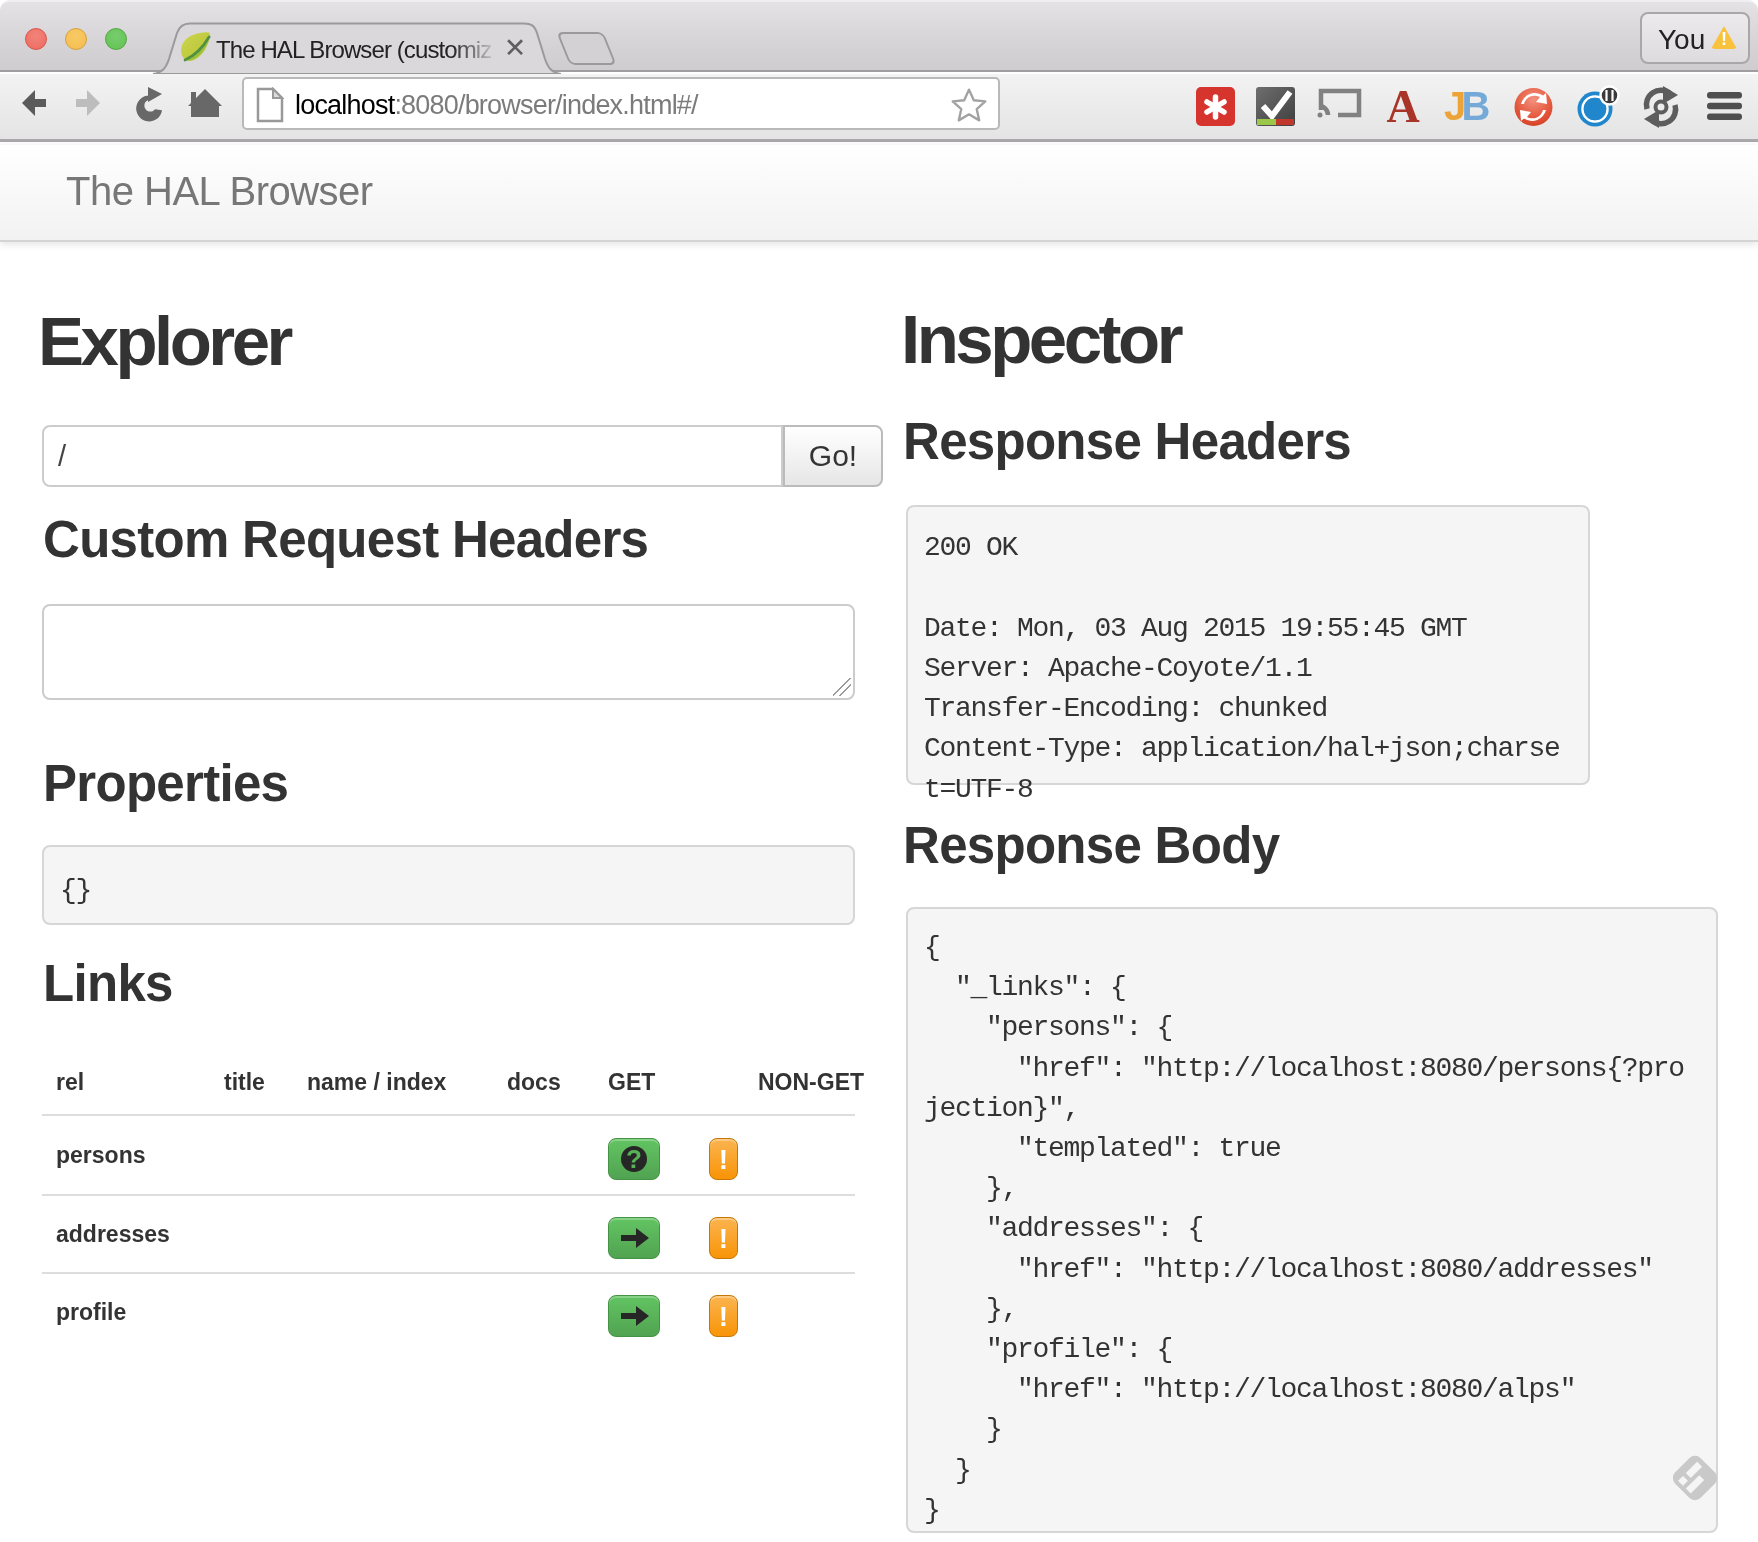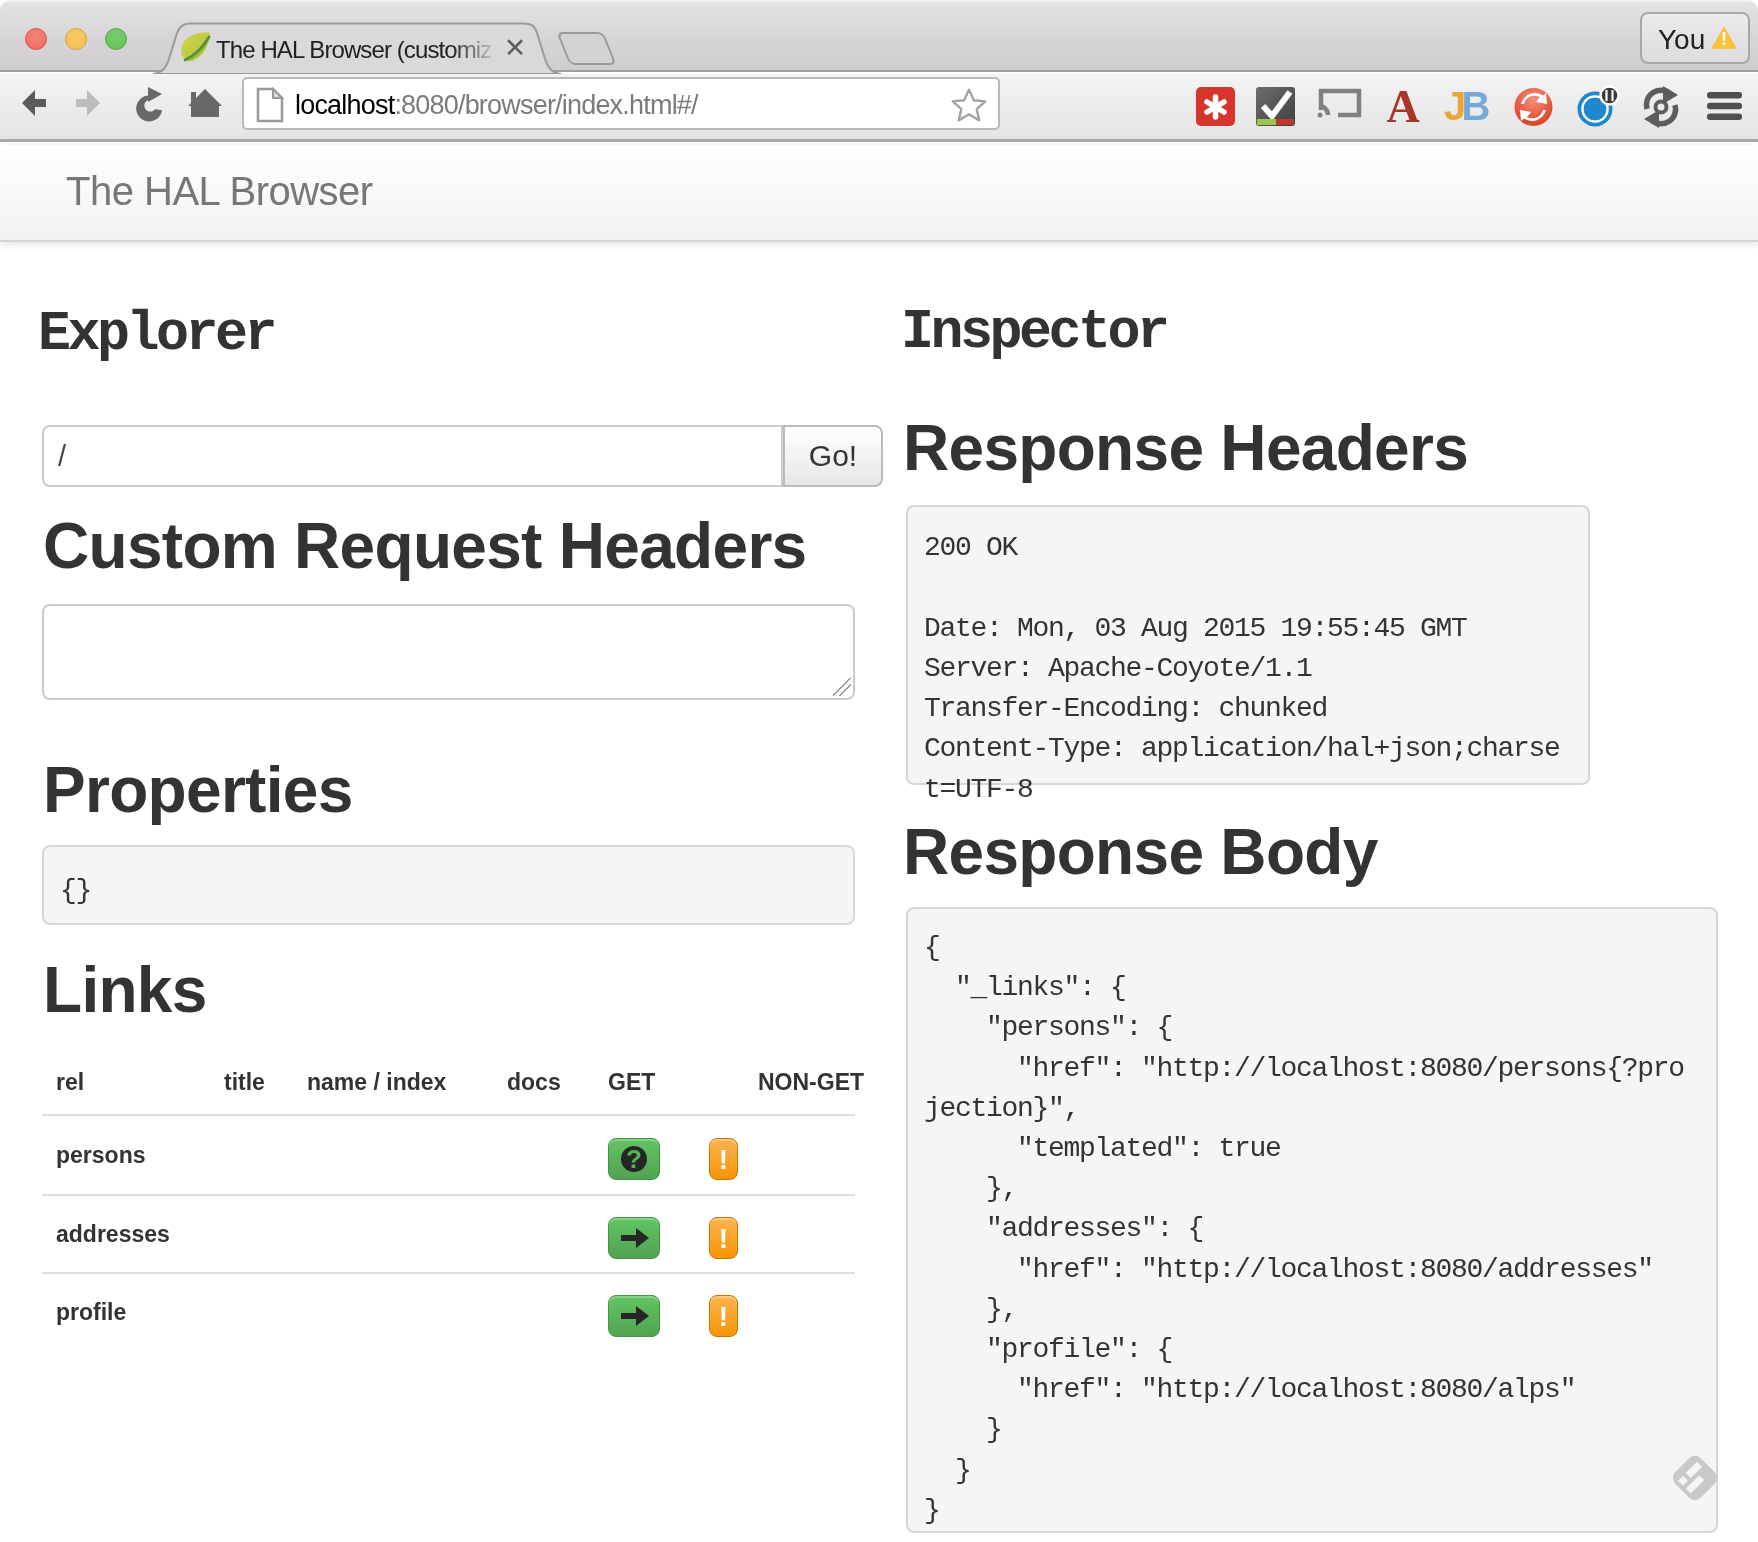--- a/index.html
+++ b/index.html
@@ -35,22 +35,22 @@
 #urltext { position:absolute; left:51px; top:11px; font-size:27px; letter-spacing:-0.8px; color:#000; white-space:nowrap; }
 #urltext .gray { color:#7b7b7b; }
 .navic { position:absolute; top:0; }
 
 #sitenav { position:absolute; left:0; top:145px; width:1758px; height:97px;
   background:linear-gradient(#ffffff,#f2f2f2); border-bottom:2px solid #d4d4d4;
   box-shadow:0 2px 8px rgba(0,0,0,0.12); }
 #brand { position:absolute; left:66px; top:26px; font-size:40px; letter-spacing:-0.5px; color:#777; line-height:1; }
 
 h1,h2 { position:absolute; font-weight:bold; color:#333; line-height:1; letter-spacing:0px; }
-h1 { font-size:55px; letter-spacing:-3.5px;font-family:Liberation Mono, monospace; }
-h2 { font-size:64px; letter-spacing:-0.7px; }
+h1 { font-size:69px; letter-spacing:-3.5px; }
+h2 { font-size:51px; letter-spacing:-0.7px; }
 #h-explorer { left:38px; top:307px; }
 #h-inspector { left:901px; top:305px; }
 #h-custom { left:43px; top:514px; }
 #h-props { left:43px; top:758px; }
 #h-links { left:43px; top:958px; }
 #h-respheaders { left:903px; top:416px; }
 #h-respbody { left:903px; top:820px; }
 
 #explinput { position:absolute; left:42px; top:425px; width:741px; height:62px; background:#fff;
   border:2px solid #ccc; border-radius:8px 0 0 8px; font-size:29px; color:#444; line-height:58px; padding-left:14px; }

